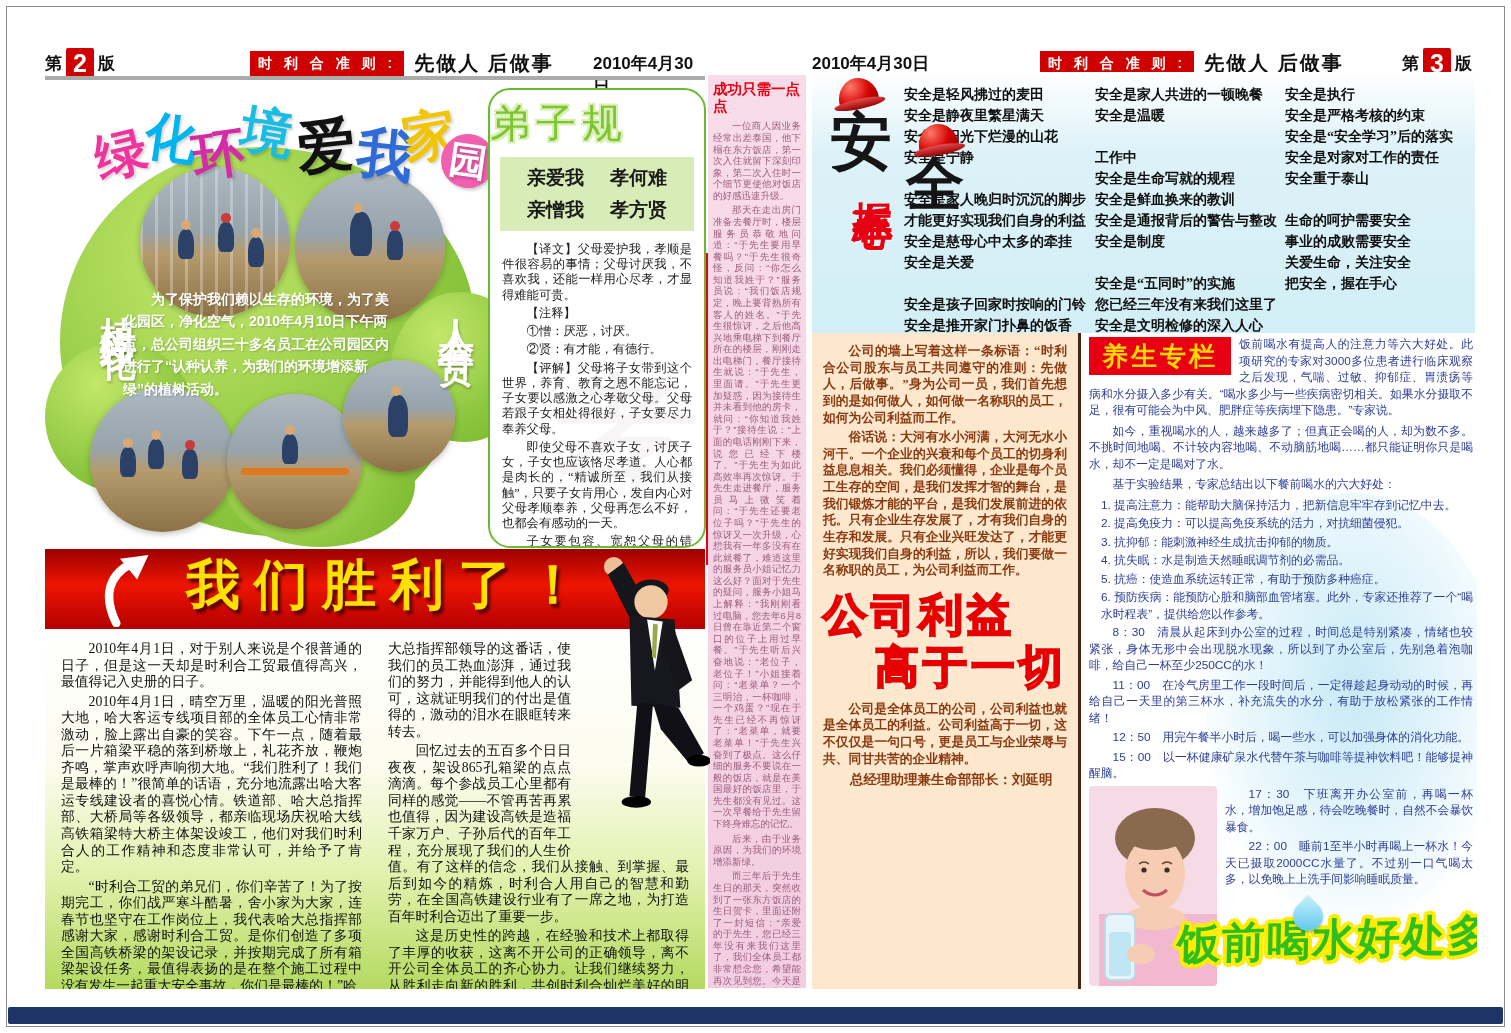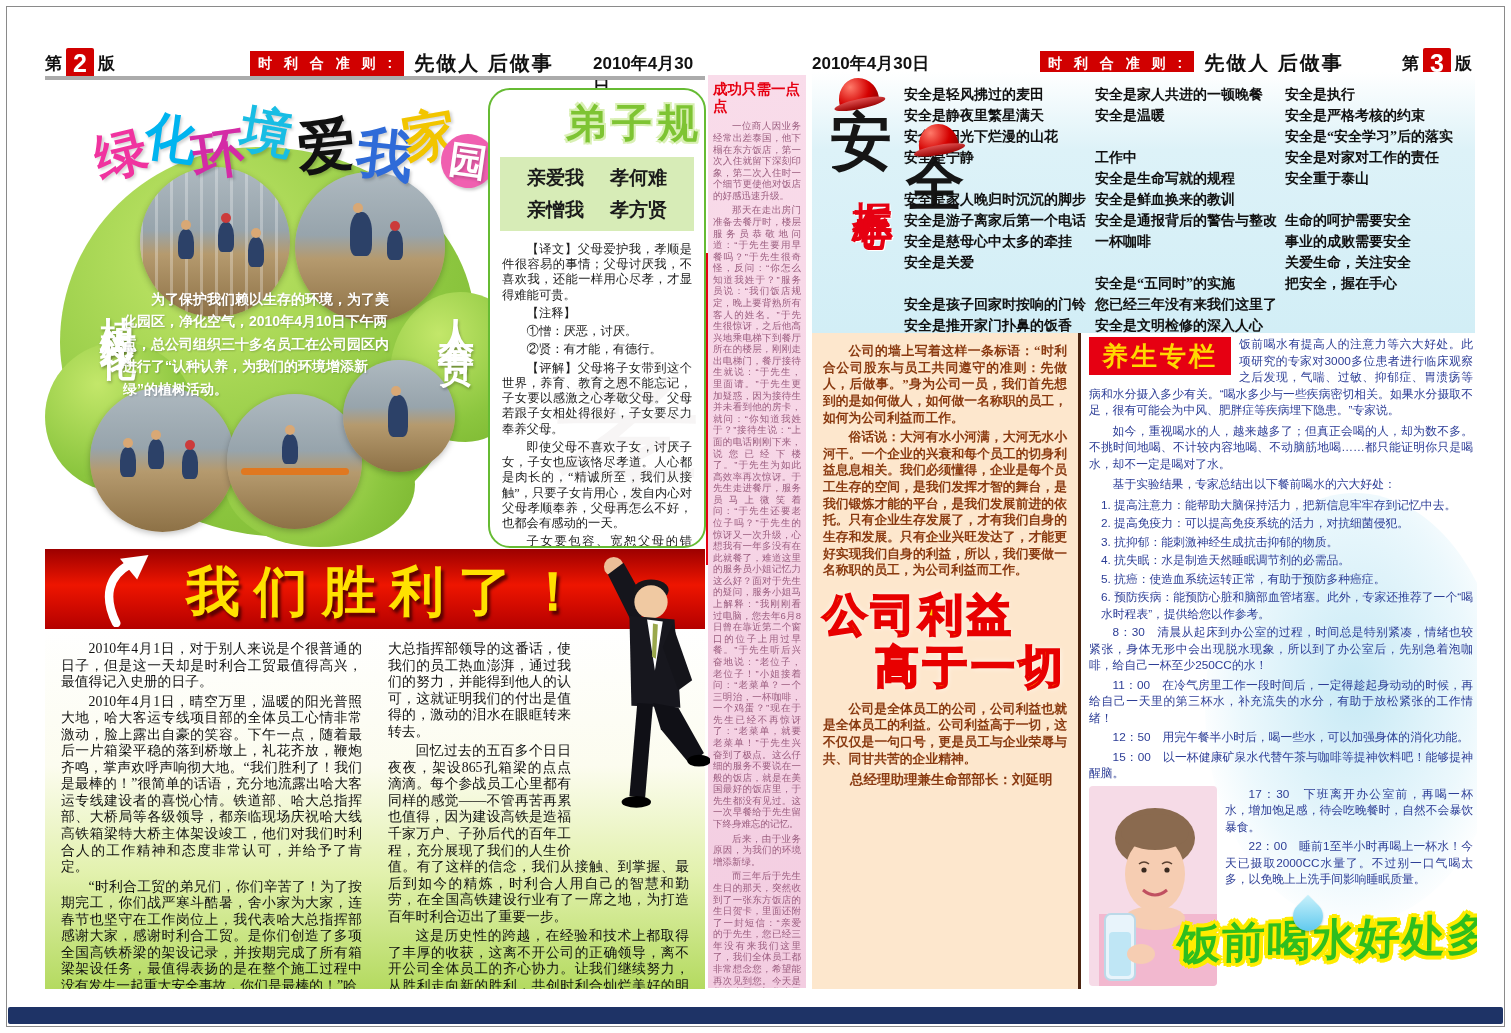--- a/index.html
+++ b/index.html
@@ -38,34 +38,34 @@
 .photo.fence{background-image:repeating-linear-gradient(90deg,rgba(255,255,255,.28) 0 3px,transparent 3px 15px),linear-gradient(180deg,#aeb9c0 0%,#97a4ac 42%,#b59a6e 58%,#8d7146 100%)}
 .worker{position:absolute;width:16px;height:30px;background:#2c4168;border-radius:45% 45% 25% 25%}
 .worker::before{content:'';position:absolute;top:-9px;left:3px;width:10px;height:10px;border-radius:50%;background:#d9a875}
 .worker.red::before{background:#cc3b3b}
 .rail{position:absolute;left:10%;top:55%;width:80%;height:7px;background:#e07820;border-radius:4px}
 .g-vert{position:absolute;writing-mode:vertical-rl;color:#fff;font-weight:900;font-size:36px;letter-spacing:10px;z-index:4;text-shadow:1px 2px 3px rgba(0,0,0,.25)}
 .g-body{position:absolute;left:78px;top:196px;width:272px;color:#fff;font-size:14px;font-weight:700;line-height:1.6;text-indent:2em;z-index:4;text-shadow:1px 1px 2px rgba(0,0,0,.2)}
 
 
 .dizigui{position:absolute;left:488px;top:88px;width:218px;height:460px;background:#fff;border:2px solid #66bb33;border-radius:22px;overflow:hidden;z-index:5}
-.dz-title{text-align:right;margin-top:6px;font-size:40px;font-weight:700;color:#7ec433;letter-spacing:6px;text-shadow:-2px -2px 0 #d9f0b4,2px -2px 0 #d9f0b4,-2px 2px 0 #d9f0b4,2px 2px 0 #d9f0b4}
+.dz-title{text-align:left;margin-top:6px;font-size:40px;font-weight:400;color:#7ec433;letter-spacing:6px;text-shadow:-2px -2px 0 #d9f0b4,2px -2px 0 #d9f0b4,-2px 2px 0 #d9f0b4,2px 2px 0 #d9f0b4}
 .dz-verse{background:#d7ecb7;margin:6px 10px;padding:8px 14px;display:grid;grid-template-columns:1fr 1fr;row-gap:6px;font-family:"Liberation Serif","DejaVu Serif",serif;font-size:19px;font-weight:700;color:#1a1a1a;text-align:center}
 .dz-text{padding:2px 12px;position:relative}
 .dz-text p{font-family:"Liberation Serif","DejaVu Serif",serif;font-size:12.3px;line-height:1.24;color:#1c1c1c;text-indent:2em;text-align:justify;margin:3px 0}
 .dz-watermark{position:absolute;right:2px;bottom:0;font-size:150px;color:rgba(140,110,110,.07);font-family:"Liberation Serif",serif;pointer-events:none}
 
 
 .success{position:absolute;left:708px;top:75px;width:98px;height:913px;background:linear-gradient(180deg,#f9dcea,#f3cde1);padding:4px 5px;overflow:hidden}
 .sc-title{color:#e60012;font-weight:900;font-size:14.5px;line-height:1.15;margin:2px 0 6px}
 .sc-p{font-size:9.5px;line-height:1.22;color:#9a5c7e;text-indent:2em;text-align:justify;margin-bottom:3px}
 .red-strip{position:absolute;left:706px;top:253px;width:3px;height:312px;background:#e60012}
 
 
-.v-banner{position:absolute;left:45px;top:549px;width:660px;height:80px;background:linear-gradient(180deg,#9c0000,#ee1500 45%,#b40000);display:flex;align-items:flex-end;justify-content:center}
+.v-banner{position:absolute;left:45px;top:549px;width:660px;height:80px;background:linear-gradient(180deg,#9c0000,#ee1500 45%,#b40000);display:flex;align-items:flex-start;justify-content:center}
 .v-title{font-size:54px;font-weight:900;color:#ffe100;letter-spacing:14px;text-shadow:3px 4px 3px rgba(70,0,0,.85);padding-left:30px}
 .v-arrow{position:absolute;left:55px;top:4px}
 .v-article{position:absolute;left:45px;top:629px;width:660px;height:360px;background:linear-gradient(180deg,#ffffff 0%,#fcfcef 38%,#e2f1ad 68%,#b4da60 100%);padding:12px 16px 6px;display:flex;gap:26px;overflow:hidden}
 .v-col{width:312px;font-family:"Liberation Serif","DejaVu Serif",serif;font-size:13.8px;line-height:1.2;color:#101010;text-align:justify}
 .v-col p{text-indent:2em;margin-bottom:3px}
 .v-col.cont p:first-of-type{text-indent:0}
 .man-spacer{float:right;width:112px;height:208px;margin:0 0 4px 6px}
 .man{position:absolute;left:592px;top:551px;z-index:6}
 
 
@@ -266,37 +266,37 @@
       <span class="s-vert">握在手心</span>
     </div>
     <div class="s-col sc1">
 
     <div class="s-line">安全是轻风拂过的麦田</div>
         <div class="s-line">安全是静夜里繁星满天</div>
         <div class="s-line">安全是阳光下烂漫的山花</div>
         <div class="s-line">安全是宁静</div>
         <div class="s-line"></div>
         <div class="s-line">安全是家人晚归时沉沉的脚步</div>
-        <div class="s-line">安全是游子离家后第一个电话</div>
+        <div class="s-line">才能更好实现我们自身的利益</div>
         <div class="s-line">安全是慈母心中太多的牵挂</div>
         <div class="s-line">安全是关爱</div>
         <div class="s-line"></div>
         <div class="s-line">安全是孩子回家时按响的门铃</div>
         <div class="s-line">安全是推开家门扑鼻的饭香</div>
       </div>
     <div class="s-col sc2">
 
     <div class="s-line">安全是家人共进的一顿晚餐</div>
         <div class="s-line">安全是温暖</div>
         <div class="s-line"></div>
         <div class="s-line">工作中</div>
         <div class="s-line">安全是生命写就的规程</div>
         <div class="s-line">安全是鲜血换来的教训</div>
         <div class="s-line">安全是通报背后的警告与整改</div>
-        <div class="s-line">一杯咖啡</div>
+        <div class="s-line">安全是制度</div>
         <div class="s-line"></div>
         <div class="s-line">安全是“五同时”的实施</div>
         <div class="s-line">您已经三年没有来我们这里了</div>
         <div class="s-line">安全是文明检修的深入人心</div>
       </div>
     <div class="s-col sc3">
 
     <div class="s-line">安全是执行</div>
         <div class="s-line">安全是严格考核的约束</div>
         <div class="s-line">安全是“安全学习”后的落实</div>

